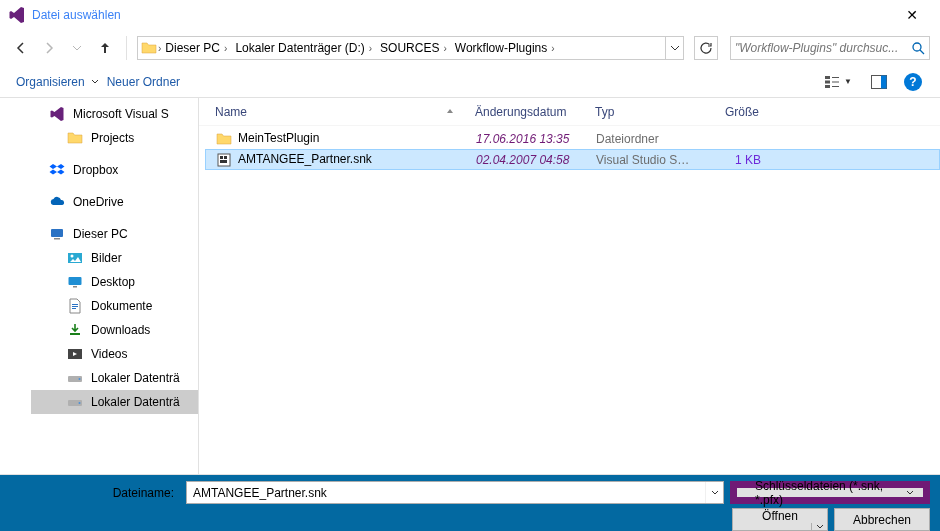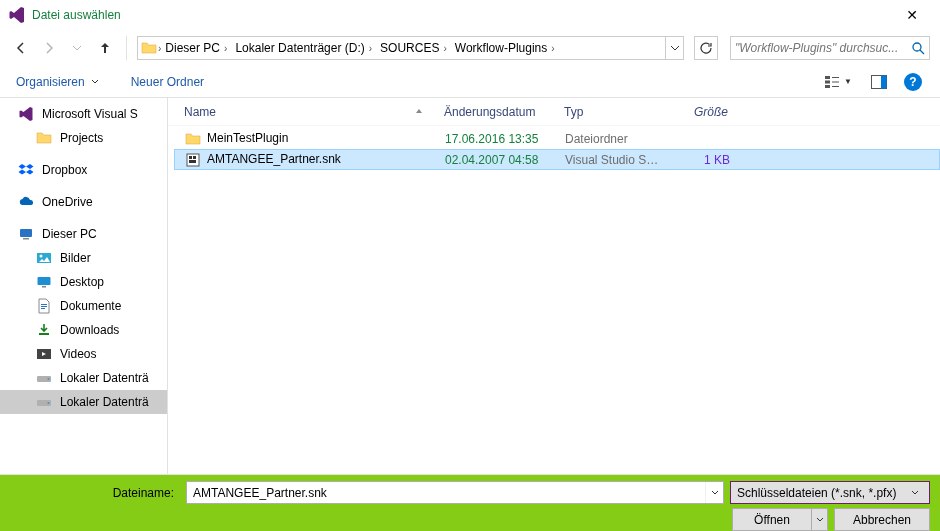--- a/index.html
+++ b/index.html
@@ -1,82 +1,82 @@
 <!DOCTYPE html>
 <html><head>
 <meta charset="utf-8">
 <style>
 * { box-sizing: border-box; margin: 0; padding: 0; font-family: "Segoe UI", Tahoma, sans-serif; font-size: 12px; }
 body { background: #fff; width: 940px; height: 531px; overflow: hidden; color: #000; }
 
 .titlebar { height: 30px; display: flex; align-items: center; padding: 0 8px; }
 .titlebar .vsicon { width: 18px; height: 18px; margin-right: 6px; }
-.titlebar .title { flex: 1; color: #15803d; font-size: 12px; }
+.titlebar .title { flex: 1; color: #3b82f6; font-size: 12px; }
 .titlebar .close { width: 40px; text-align: center; font-size: 14px; cursor: pointer; }
 
 .navbar { height: 36px; display: flex; align-items: center; padding: 0 10px; gap: 6px; }
 .navbtn { width: 22px; height: 22px; display: flex; align-items: center; justify-content: center; cursor: pointer; color: #5a5a5a; }
 .navbtn.disabled { opacity: 0.35; }
 .divider { width: 1px; height: 24px; background: #e1e1e1; margin: 0 4px; }
 .breadcrumb { flex: 1; display: flex; align-items: center; height: 24px; border: 1px solid #ccc; padding-left: 2px; position: relative; }
 .bc-icon { width: 18px; height: 18px; display:flex; align-items:center; justify-content:center; }
 .bc-item { padding: 0 4px; display: flex; align-items: center; gap: 4px; height: 22px; cursor: pointer; }
 .bc-chev { font-size: 10px; color: #555; }
 .bc-drop { width: 18px; text-align:center; border-left:1px solid #ccc; height:22px; display:flex; align-items:center; justify-content:center; cursor:pointer; margin-left:auto; }
 .refresh { width: 24px; height: 24px; border: 1px solid #ccc; display:flex; align-items:center; justify-content:center; cursor:pointer; margin-left:4px; }
 .search { width: 200px; height: 24px; border: 1px solid #ccc; display:flex; align-items:center; padding: 0 4px; margin-left:6px; }
 .search input { border:none; outline:none; flex:1; font-style:italic; color:#555; background:transparent; }
 .search .sicon { color:#0066b3; }
 
-.toolbar { height: 32px; display:flex; align-items:center; padding: 0 14px; gap: 28px; border-bottom: 1px solid #e1e1e1; }
+.toolbar { height: 32px; display:flex; align-items:center; padding: 0 14px; gap: 4px; border-bottom: 1px solid #e1e1e1; }
 .toolbtn { display:flex; align-items:center; gap:6px; color:#1e5aa8; cursor:pointer; padding: 3px 2px; }
 .toolright { margin-left:auto; display:flex; align-items:center; gap: 8px; }
 .iconbtn { width: 26px; height: 22px; display:flex; align-items:center; justify-content:center; cursor:pointer; position:relative; }
 .iconbtn.withdrop { width: 38px; justify-content:flex-start; padding-left:4px; }
 .iconbtn .tiny-chev { font-size:8px; margin-left:4px; color:#333; }
 .helpcircle { width:18px; height:18px; border-radius:50%; background:#0078d7; color:#fff; font-weight:bold; display:flex; align-items:center; justify-content:center; font-size:12px; }
 
-.mainarea { display:flex; height: 376px; }
+.mainarea { display:flex; height: 376px; padding-left: 31px; }
 .sidebar { width: 168px; border-right: 1px solid #e1e1e1; overflow: hidden; padding-top: 4px; }
 .sb-item { display:flex; align-items:center; gap: 8px; height: 24px; padding-left: 18px; cursor:pointer; white-space:nowrap; overflow:hidden; }
 .sb-item.indent { padding-left: 36px; }
 .sb-item.sel { background: #cccccc; }
 .sb-item .ic { width:16px; height:16px; display:flex; align-items:center; justify-content:center; flex-shrink:0; }
 .sb-spacer { height: 8px; }
 
 .filepane { flex:1; display:flex; flex-direction:column; }
 .colhdr { display:flex; height: 28px; align-items:center; border-bottom: 1px solid #f5f5f5; color:#39477a; padding-left: 6px; }
 .colhdr .col { padding: 0 10px; display:flex; align-items:center; gap:6px; border-right:1px solid transparent; height:100%; }
 .colhdr .col.sortable { color:#39477a; }
 .col-name { width: 260px; }
 .col-date { width: 120px; }
 .col-type { width: 115px; }
-.col-size { width: 70px; text-align:right; justify-content:flex-end;font-style:italic; }
+.col-size { width: 70px; text-align:right; justify-content:flex-end; }
 .filelist { flex:1; padding-left: 6px; padding-top: 2px; }
 .row { display:flex; align-items:center; height: 21px; cursor:pointer; }
 .row .cell { padding: 0 10px; white-space:nowrap; overflow:hidden; text-overflow:ellipsis; }
 .row.selected { background: #cce8ff; border: 1px solid #99d1ff; }
 .row:not(.selected) { border: 1px solid transparent; }
 .cell-name { width: 260px; display:flex; align-items:flex-start; gap:6px; }
-.cell-date { width: 120px; color:#15803d; }
+.cell-date { width: 120px; color:#701a75;font-style:italic; }
 .cell-type { width: 115px; color:#6d6d6d; }
 .cell-size { width: 70px; text-align:right; color:#6d28d9; }
 .fileicon { width:16px; height:16px; display:flex; align-items:center; justify-content:center; flex-shrink:0; }
 
-.bottom { border-top: 1px solid #e1e1e1; background: #84cc16; height: 57px; display:flex; flex-direction:column; }
+.bottom { border-top: 1px solid #e1e1e1; background: #0369a1; height: 57px; display:flex; flex-direction:column; }
 .bottom-row1 { display:flex; align-items:center; padding: 6px 10px 4px 10px; gap: 6px; }
 .bottom-row1 .label { text-align:right; color:#000; width: 170px; padding-right: 6px; }
 .combo { flex:1; height: 23px; border:1px solid #adadad; background:#fff; display:flex; align-items:center; position:relative; }
 .combo input { border:none; outline:none; flex:1; padding: 0 6px; background:transparent; }
 .combo .drop { width: 18px; height:100%; display:flex; align-items:center; justify-content:center; border-left:1px solid #f0f0f0; cursor:pointer; }
-.typecombo { width: 200px; height:23px; border:1px solid #701a75; background:#e1e1e1; display:flex; align-items:center; padding-left:6px; cursor:pointer; }
+.typecombo { width: 200px; height:23px; border:7px solid #701a75; background:#e1e1e1; display:flex; align-items:center; padding-left:18px; cursor:pointer; }
 .typecombo .drop { margin-left:auto; width:18px; text-align:center; }
 .bottom-row2 { display:flex; justify-content:flex-end; padding: 0 10px 6px; gap: 6px; }
 .btn { width: 96px; height: 23px; border:1px solid #adadad; background:#e1e1e1; cursor:pointer; display:flex; align-items:center; justify-content:center; }
-.btn.primary { display:flex; }
+.btn.primary { display:flex;flex-direction:column; }
 .btn .drop { border-left:1px solid #adadad; height:100%; width:16px; display:flex; align-items:center; justify-content:center; margin-left:auto; }
 .btn .blabel { flex:1; text-align:center; }
 
 
 svg { display:block; }
 </style>
 </head>
 <body>
 
 <div class="titlebar">

